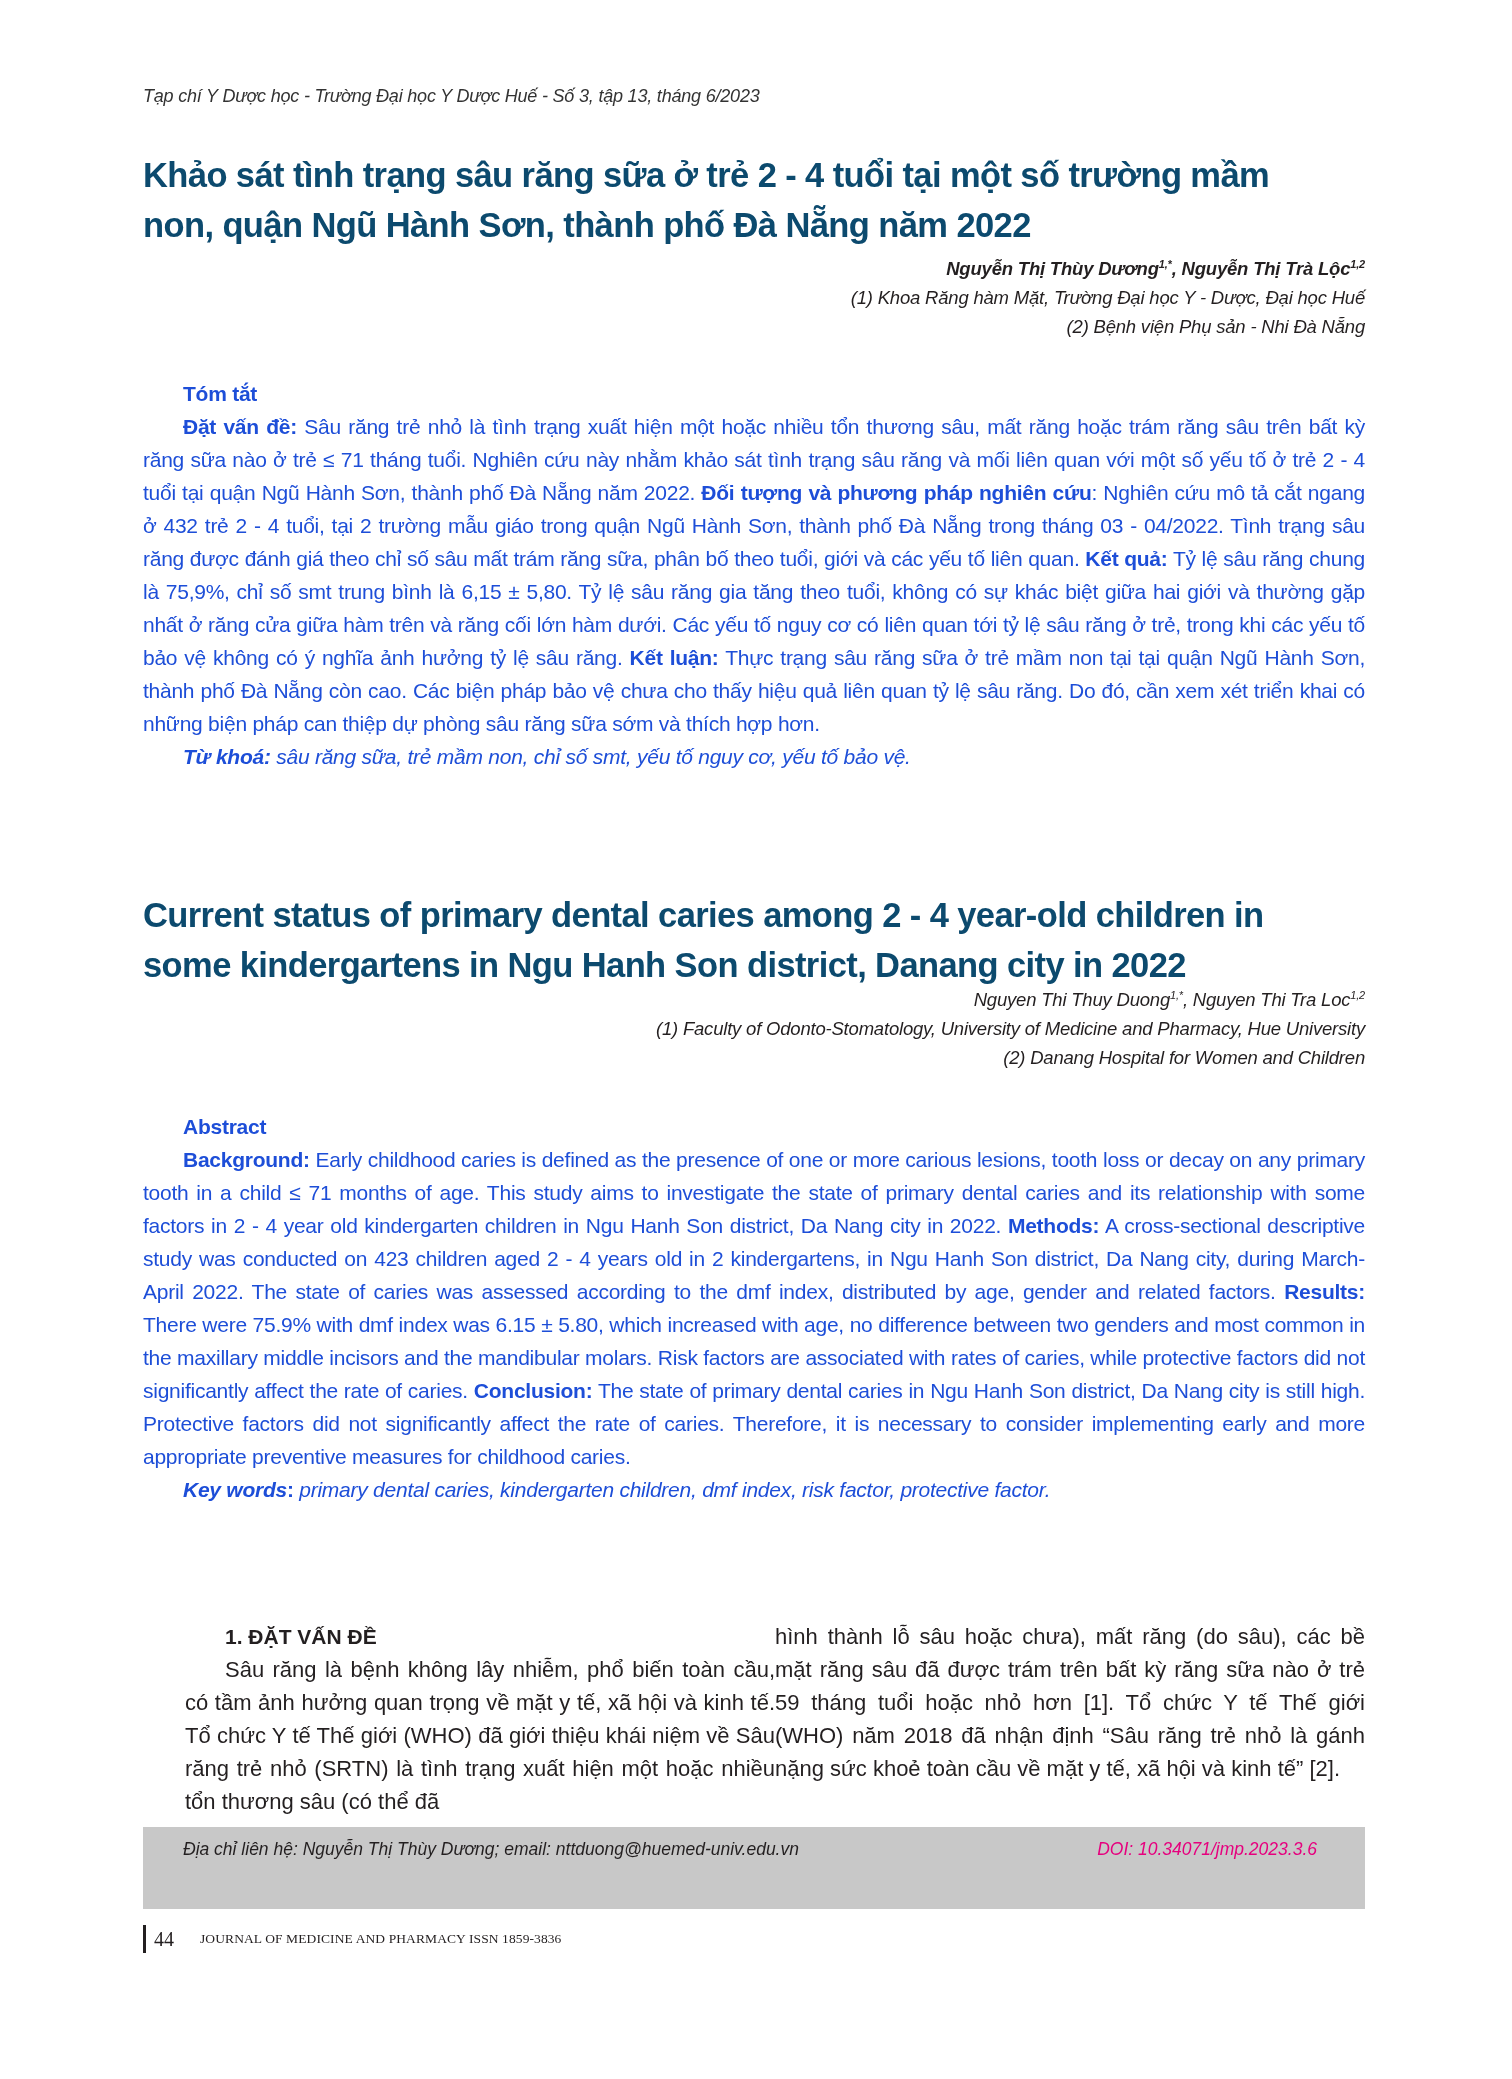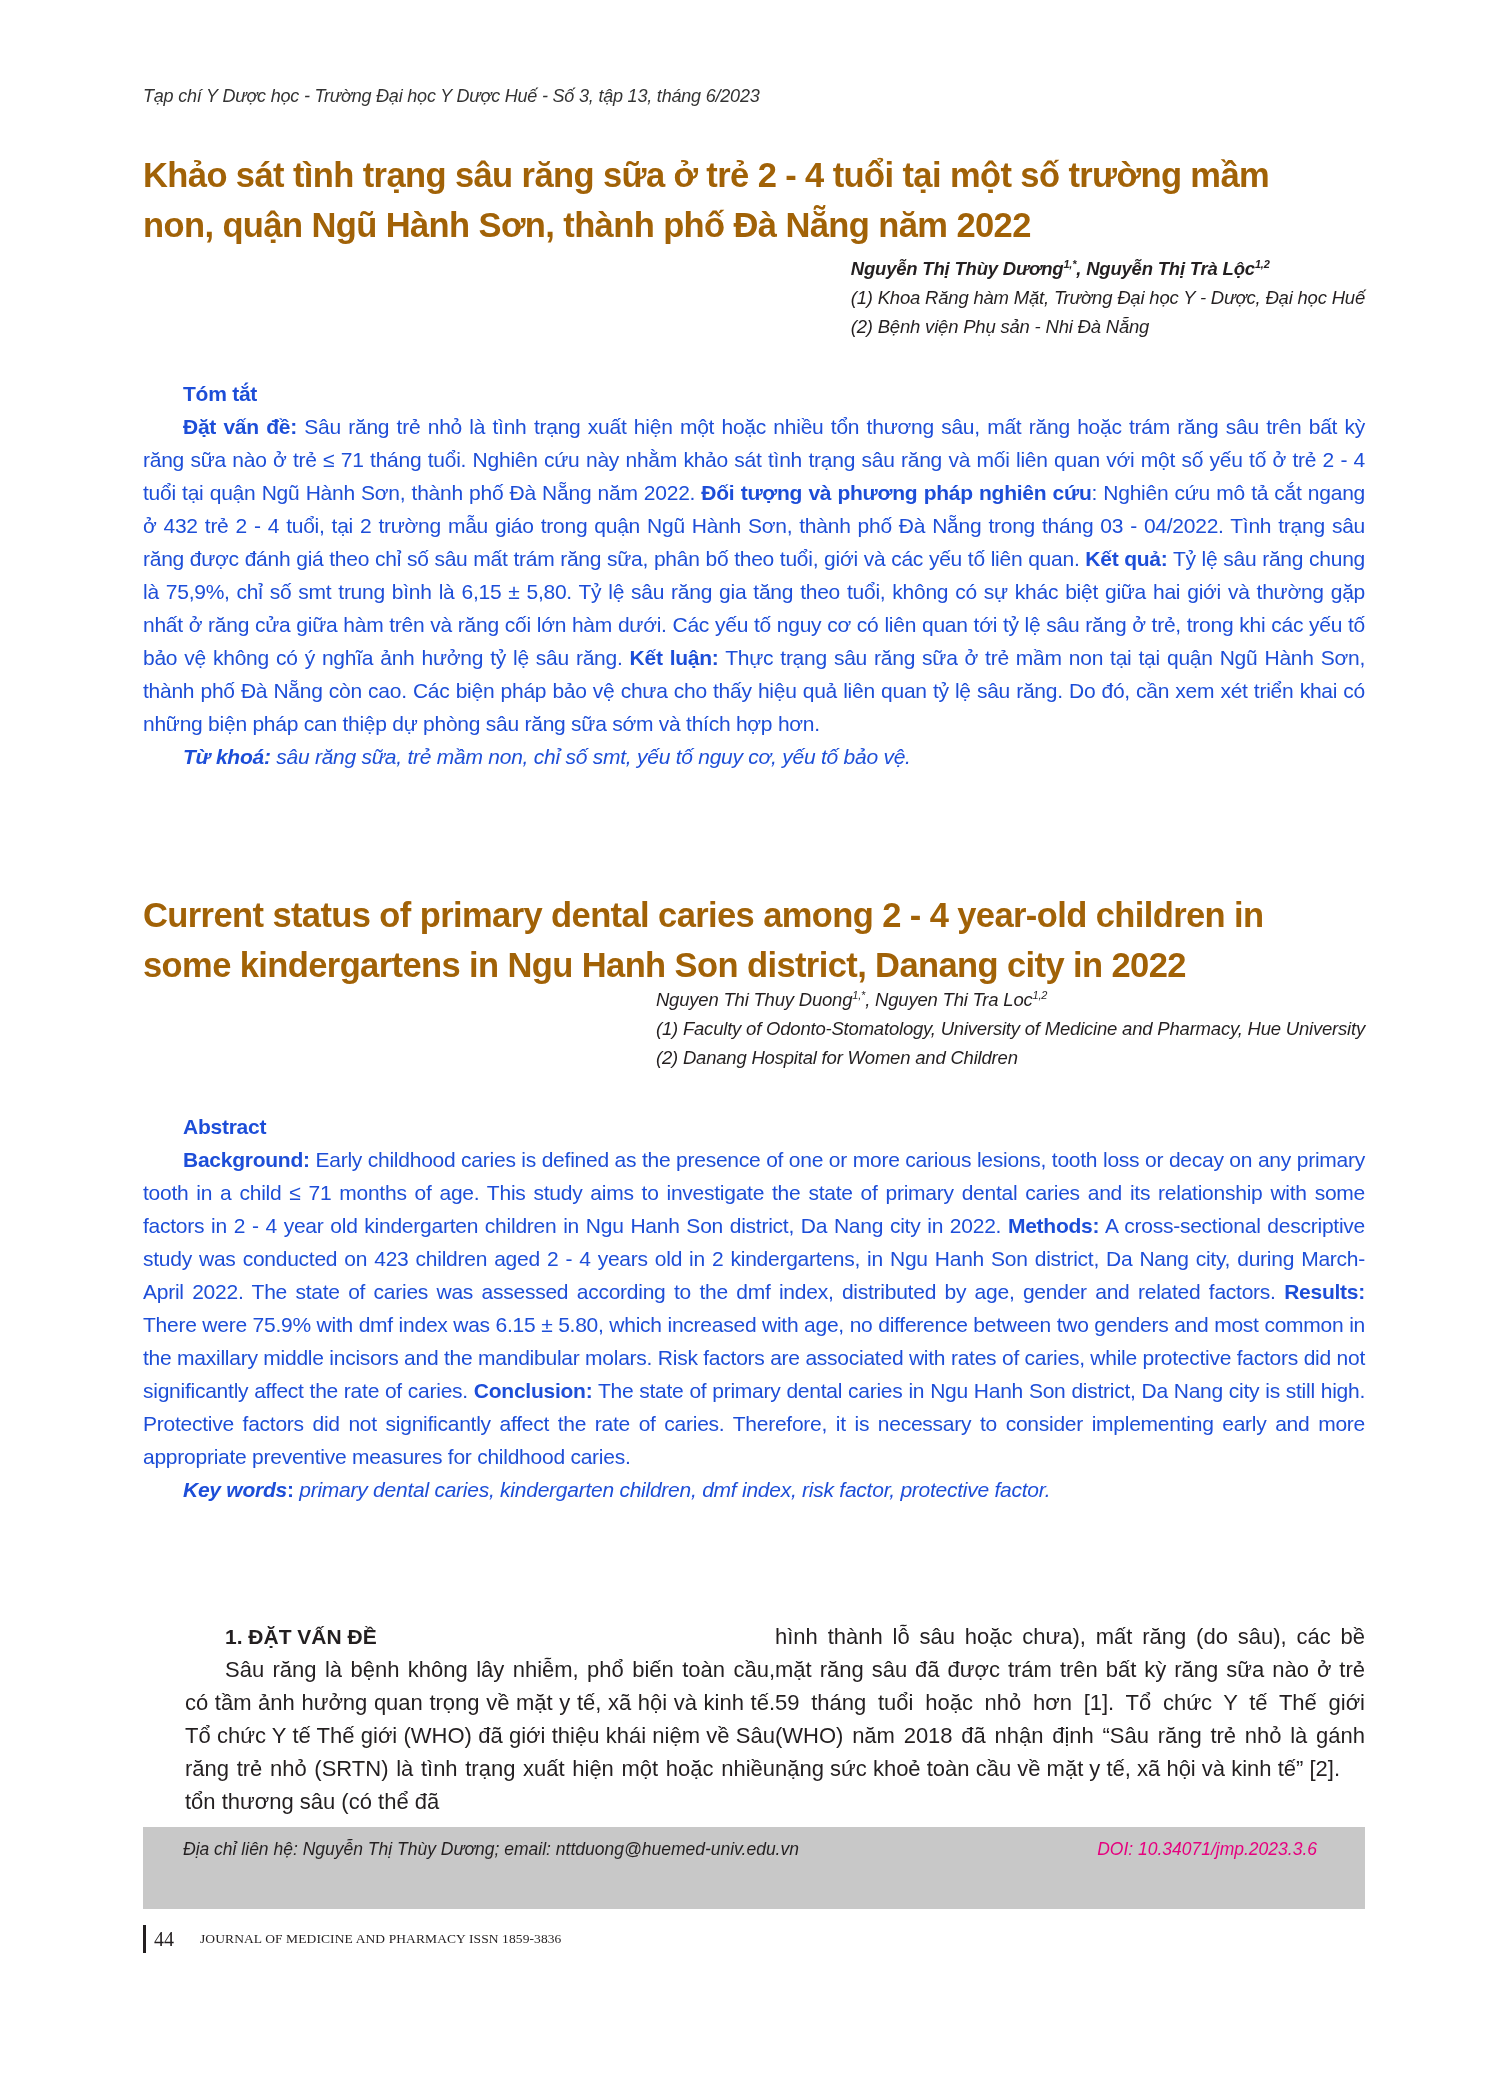--- a/index.html
+++ b/index.html
@@ -1,23 +1,23 @@
 <!DOCTYPE html>
 <html><head>
 <meta charset="utf-8">
 <style>
   html, body { margin: 0; padding: 0; background: #ffffff; }
   body { width: 1512px; height: 2079px; position: relative; overflow: hidden;
          font-family: "Liberation Sans", "DejaVu Sans", sans-serif; color: #231f20; }
   .page { position: absolute; left: 143px; top: 0; width: 1222px; }
   .journal-header { position: absolute; top: 86px; left: 0; font-size: 18px; font-style: italic; color: #333; letter-spacing: -0.2px; }
-  .title { position: absolute; left: 0; width: 1222px; font-weight: bold; font-size: 34.5px; line-height: 50px; color: #a16207; letter-spacing: -0.6px; }
+  .title { position: absolute; left: 0; width: 1222px; font-weight: bold; font-size: 34.5px; line-height: 50px; color: #0c4a6e; letter-spacing: -0.6px; }
   .title-vi { top: 150px; }
   .title-en { top: 890px; }
-  .authors { position: absolute; right: 0; font-style: italic; font-size: 18.5px; line-height: 29px; color: #231f20; letter-spacing: -0.2px; }
+  .authors { position: absolute; right: 0; text-align: right; font-style: italic; font-size: 18.5px; line-height: 29px; color: #231f20; letter-spacing: -0.2px; }
   .authors-vi { top: 254px; }
   .authors-vi .names { font-weight: bold; }
   .authors-en { top: 985px; }
   sup { font-size: 11px; line-height: 0; vertical-align: 7px; }
   .abstract { position: absolute; left: 0; width: 1222px; font-size: 21px; line-height: 33px; text-align: justify; color: #1d4ed8; letter-spacing: -0.25px; }
   .abstract-vi { top: 377px; }
   .abstract-en { top: 1110px; }
   .abstract .heading { font-weight: bold; padding-left: 40px; display: block; }
   .abstract p { margin: 0; text-indent: 40px; }
   .abstract b { font-weight: bold; }

